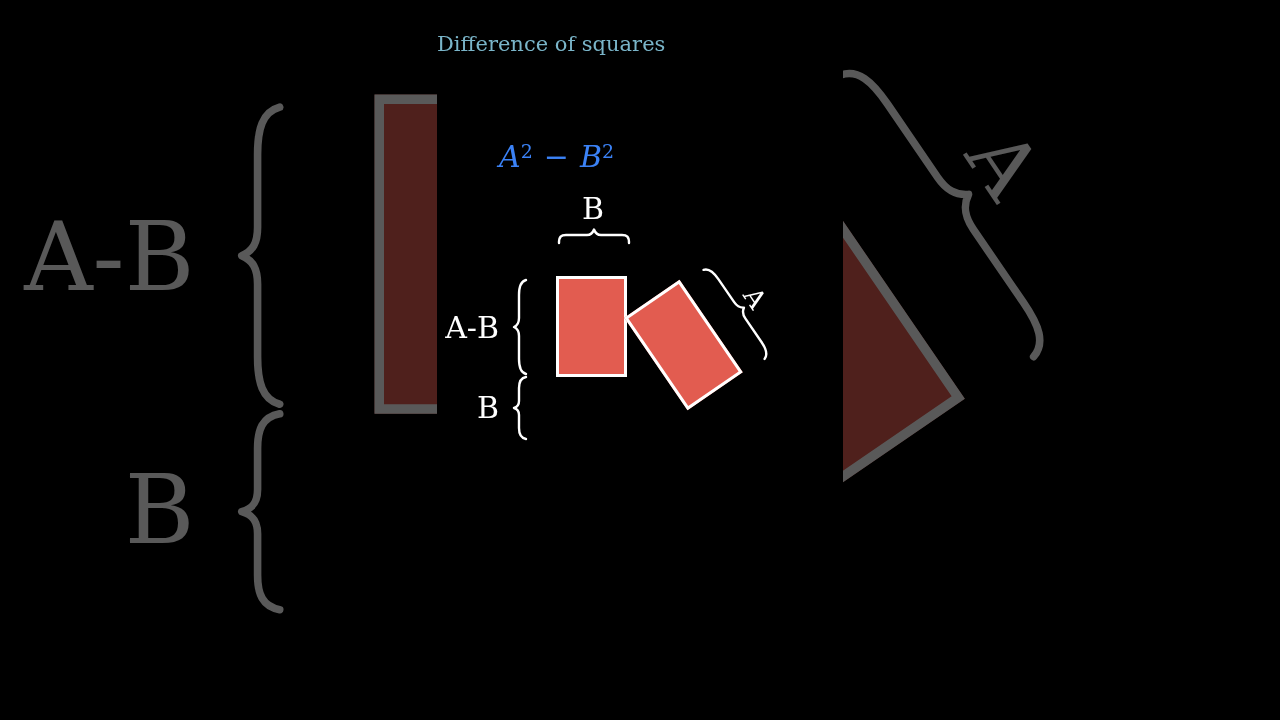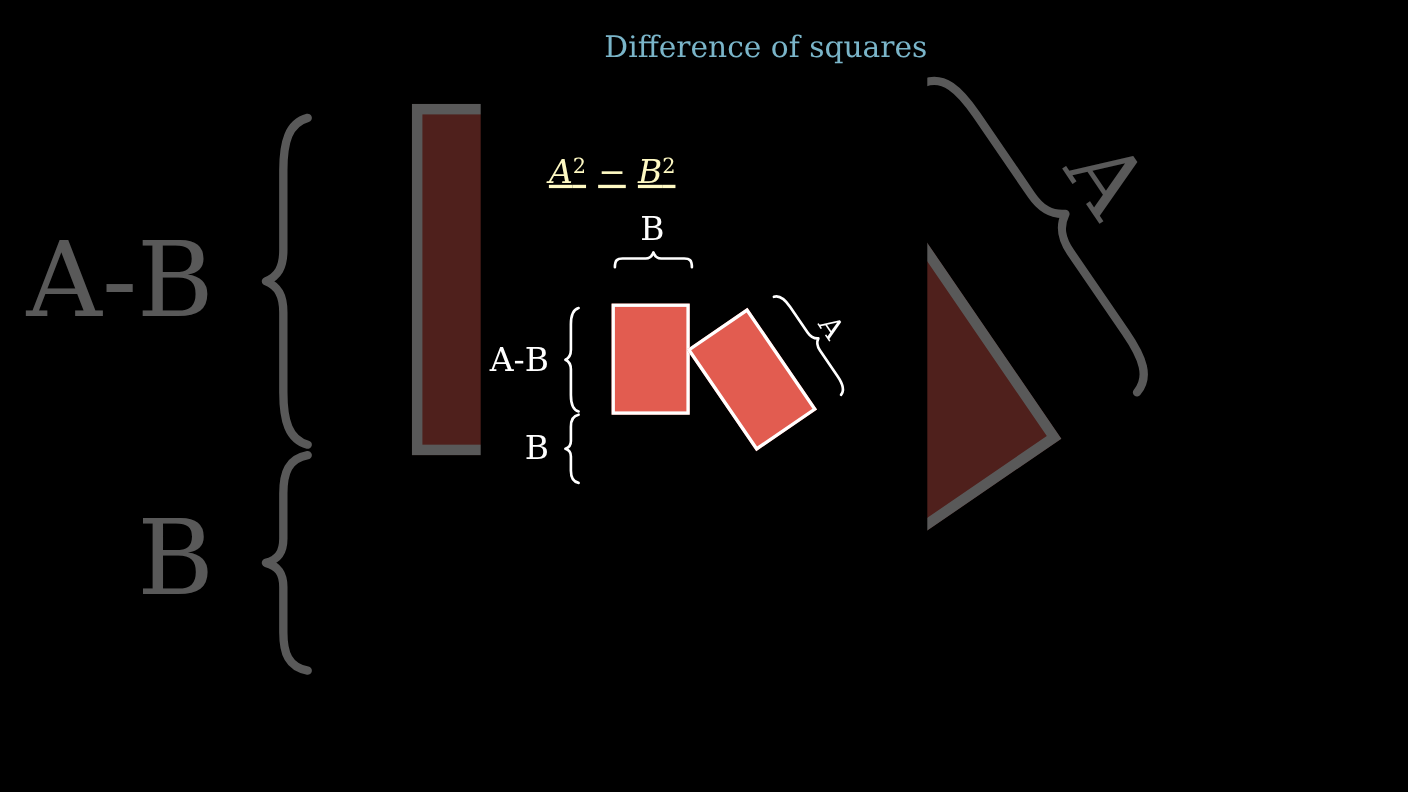--- a/index.html
+++ b/index.html
@@ -16,29 +16,29 @@
   }
   
   .video {
     position:absolute; left:437px; top:0; width:406px; height:720px;
     background:#000;
   }
   .content { position:absolute; inset:0; }
 
   .title {
     position:absolute; left:0; right:0; top:27px;
-    text-align:right; font-size:27px; line-height:34px;
+    text-align:left; font-size:21px; line-height:34px;
   }
   .subtitle {
     position:absolute; left:0; right:0; top:62px;
     text-align:center; font-size:24px; line-height:28px; color:#f0f0f0;
   }
   .formula {
     position:absolute; left:62px; top:139px;
-    font-size:30px; line-height:36px; color:#fef9c3; white-space:nowrap;text-decoration:underline;
+    font-size:30px; line-height:36px; color:#3b82f6; white-space:nowrap;
   }
   .formula .var { font-style:italic; }
   .formula sup { font-size:19px; line-height:0; vertical-align:9px; }
   .formula .minus { margin:0 11px; font-style:normal; }
 
   .label { position:absolute; color:#fff; font-size:30px; line-height:34px; }
   .label-b-top   { left:119px; top:192px; width:74px; text-align:center; }
   .label-ab-left { left:0;    top:311px; width:62px; text-align:right; }
   .label-b-left  { left:0;    top:391px; width:62px; text-align:right; }
 

